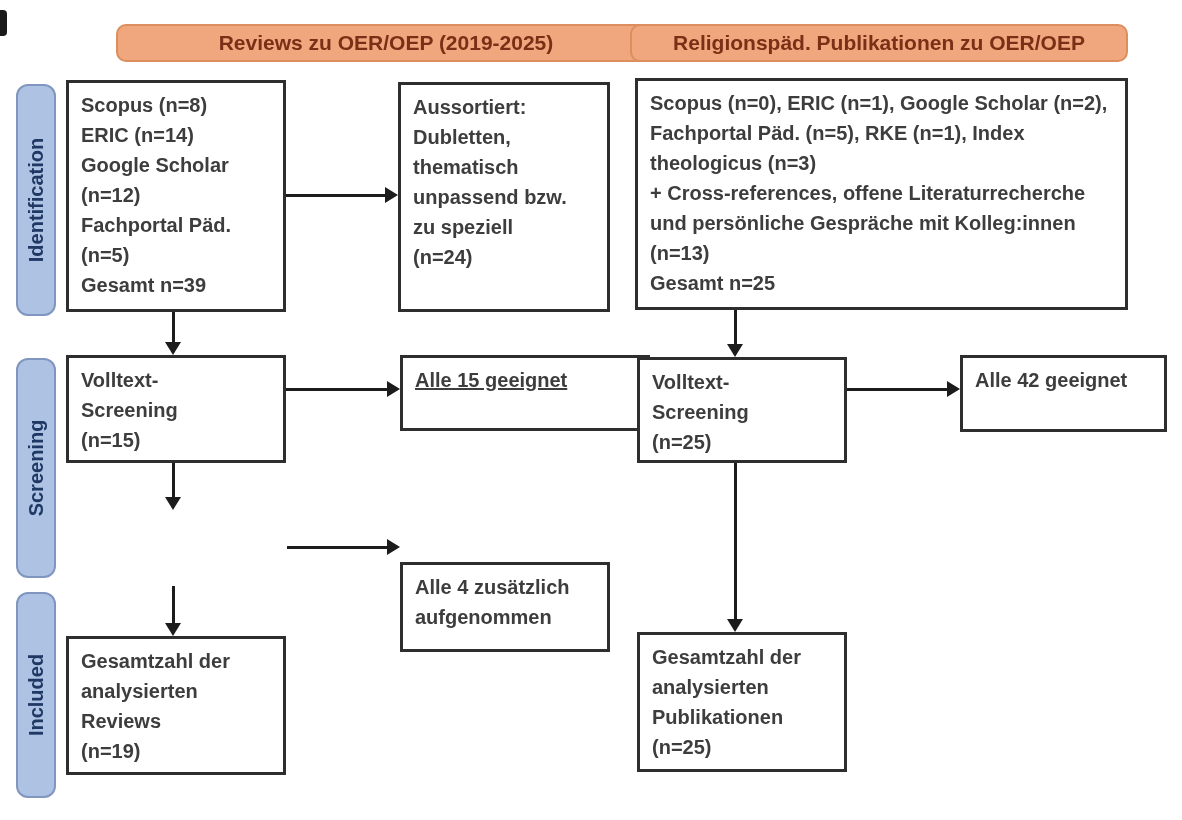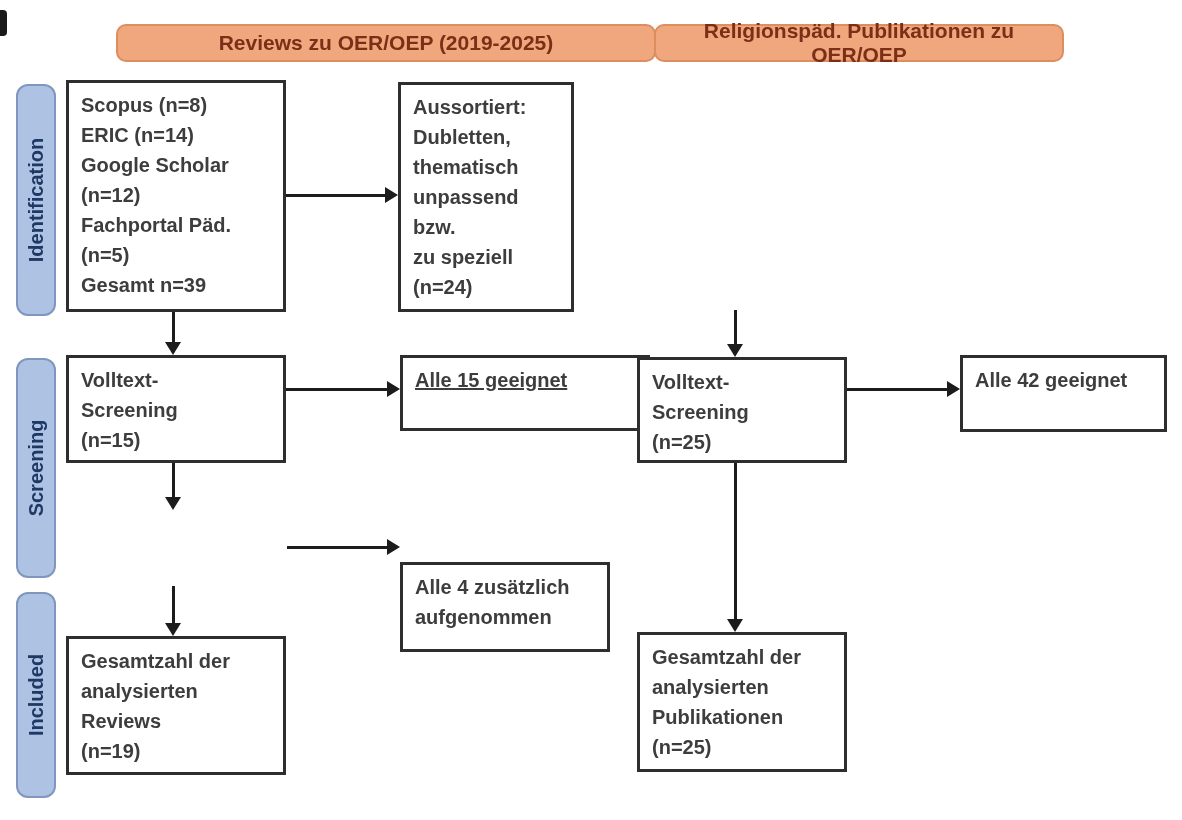--- a/index.html
+++ b/index.html
@@ -95,26 +95,26 @@
   }
   .edge-artifact{
     position:absolute;
     left:0;top:10px;
     width:7px;height:26px;
     background:#1a1a1a;
     border-radius:0 4px 4px 0;
   }
   
   #hdr-left   {left:72px;  top:24px; width:540px; height:38px;margin-left:44px;}
-  #hdr-right  {left:630px; top:24px; width:410px; height:38px;margin-left:24px;}
+  #hdr-right  {left:630px; top:24px; width:498px; height:38px;}
   #stage-identification{top:84px;  height:232px;}
   #stage-screening     {top:358px; height:220px;}
   #stage-included      {top:592px; height:206px;}
   #box-l-sources {left:66px;  top:80px;  width:220px; height:232px;}
-  #box-l-excluded{left:398px; top:82px;  width:176px; height:230px;}
+  #box-l-excluded{left:398px; top:82px;  width:212px; height:230px;}
   #box-l-fulltext{left:66px;  top:355px; width:220px; height:108px;}
   #box-l-eligible{left:400px; top:355px; width:250px; height:76px;text-decoration:underline;}
   #box-l-crossref{left:66px;  top:510px; width:221px; height:76px;}
   #box-l-added   {left:400px; top:514px; width:210px; height:90px;margin-top:48px;}
   #box-l-included{left:66px;  top:636px; width:220px; height:139px;}
   #box-r-sources {left:635px; top:78px;  width:493px; height:232px;}
   #box-r-fulltext{left:637px; top:357px; width:210px; height:106px;}
   #box-r-eligible{left:960px; top:355px; width:207px; height:77px;}
   #box-r-included{left:637px; top:632px; width:210px; height:140px;}
   #ar-l-sources-excluded{left:286px; top:194px; width:99px;}
@@ -164,20 +164,27 @@
 Screening
 (n=15)</div>
   <div class="box" id="box-l-eligible">Alle 15 geeignet</div>
   <div class="box" id="box-l-added">Alle 4 zusätzlich
 aufgenommen</div>
   <div class="box" id="box-l-included">Gesamtzahl der
 analysierten
 Reviews
 (n=19)</div>
 
+  <div class="box" id="box-r-sources">Scopus (n=0), ERIC (n=1), Google Scholar (n=2),
+Fachportal Päd. (n=5), RKE (n=1), Index
+theologicus (n=3)
++ Cross-references, offene Literaturrecherche
+und persönliche Gespräche mit Kolleg:innen
+(n=13)
+Gesamt n=25</div>
   <div class="box" id="box-r-fulltext">Volltext-
 Screening
 (n=25)</div>
   <div class="box" id="box-r-eligible">Alle 42 geeignet</div>
   <div class="box" id="box-r-included">Gesamtzahl der
 analysierten
 Publikationen
 (n=25)</div>
 
   <div class="arrow-h" id="ar-l-sources-excluded"></div>

